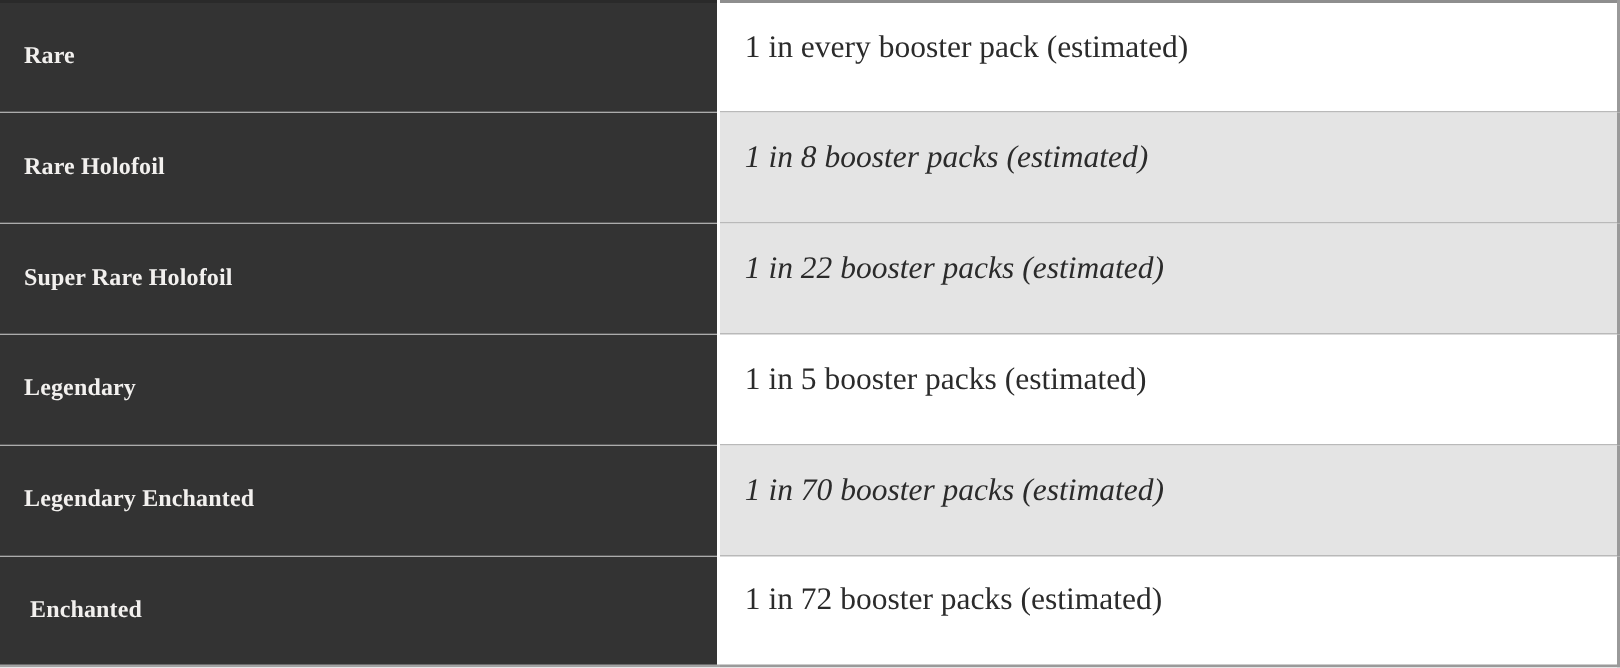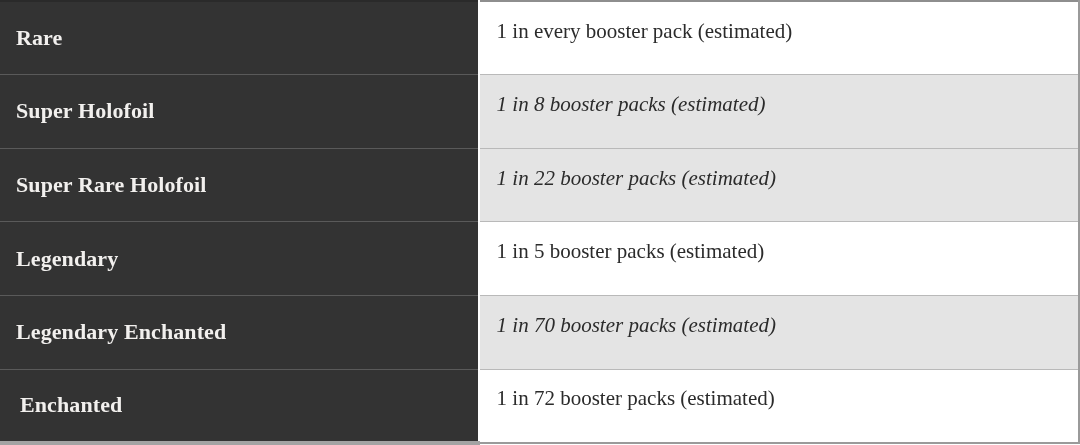--- a/index.html
+++ b/index.html
@@ -25,33 +25,33 @@
   #rarity-table tr {
     height: 63.571px;
   }
 
   
   td.label-cell {
     width: 440px;
     background: #333333;
     color: #f2f0ee;
     font-weight: bold;
-    font-size: 22px;
+    font-size: 16px;
     letter-spacing: 0.1px;
     padding: 0 0 0 16px;
     vertical-align: middle;
     border-top: 1px solid #5a5a5a;
     border-bottom: 1px solid #5a5a5a;
     border-right: 2px solid #ffffff;
     box-sizing: border-box;
     white-space: nowrap;
     overflow: hidden;
   }
   tr:first-child td.label-cell { border-top: 2px solid #2a2a2a; }
-  tr:last-child  td.label-cell { border-bottom: 4px solid #a3a3a3; padding-left: 20px; }
+  tr:last-child  td.label-cell { border-bottom: 2px solid #a3a3a3; padding-left: 20px; }
 
   
   td.value-cell {
     width: 552px;
     background: #ffffff;
     color: #2b2b2b;
     font-weight: normal;
     font-size: 21px;
     padding: 0 0 14px 17px;
     vertical-align: middle;
@@ -75,21 +75,21 @@
 
 <table id="rarity-table">
   <tbody>
 
     <tr>
       <td class="label-cell">Rare</td>
       <td class="value-cell">1 in every booster pack (estimated)</td>
     </tr>
 
     <tr class="alt">
-      <td class="label-cell">Super Holofoil</td>
+      <td class="label-cell">Rare Holofoil</td>
       <td class="value-cell">1 in 8 booster packs (estimated)</td>
     </tr>
 
 
     <tr class="alt">
       <td class="label-cell">Super Rare Holofoil</td>
       <td class="value-cell">1 in 22 booster packs (estimated)</td>
     </tr>
 
     <tr>

